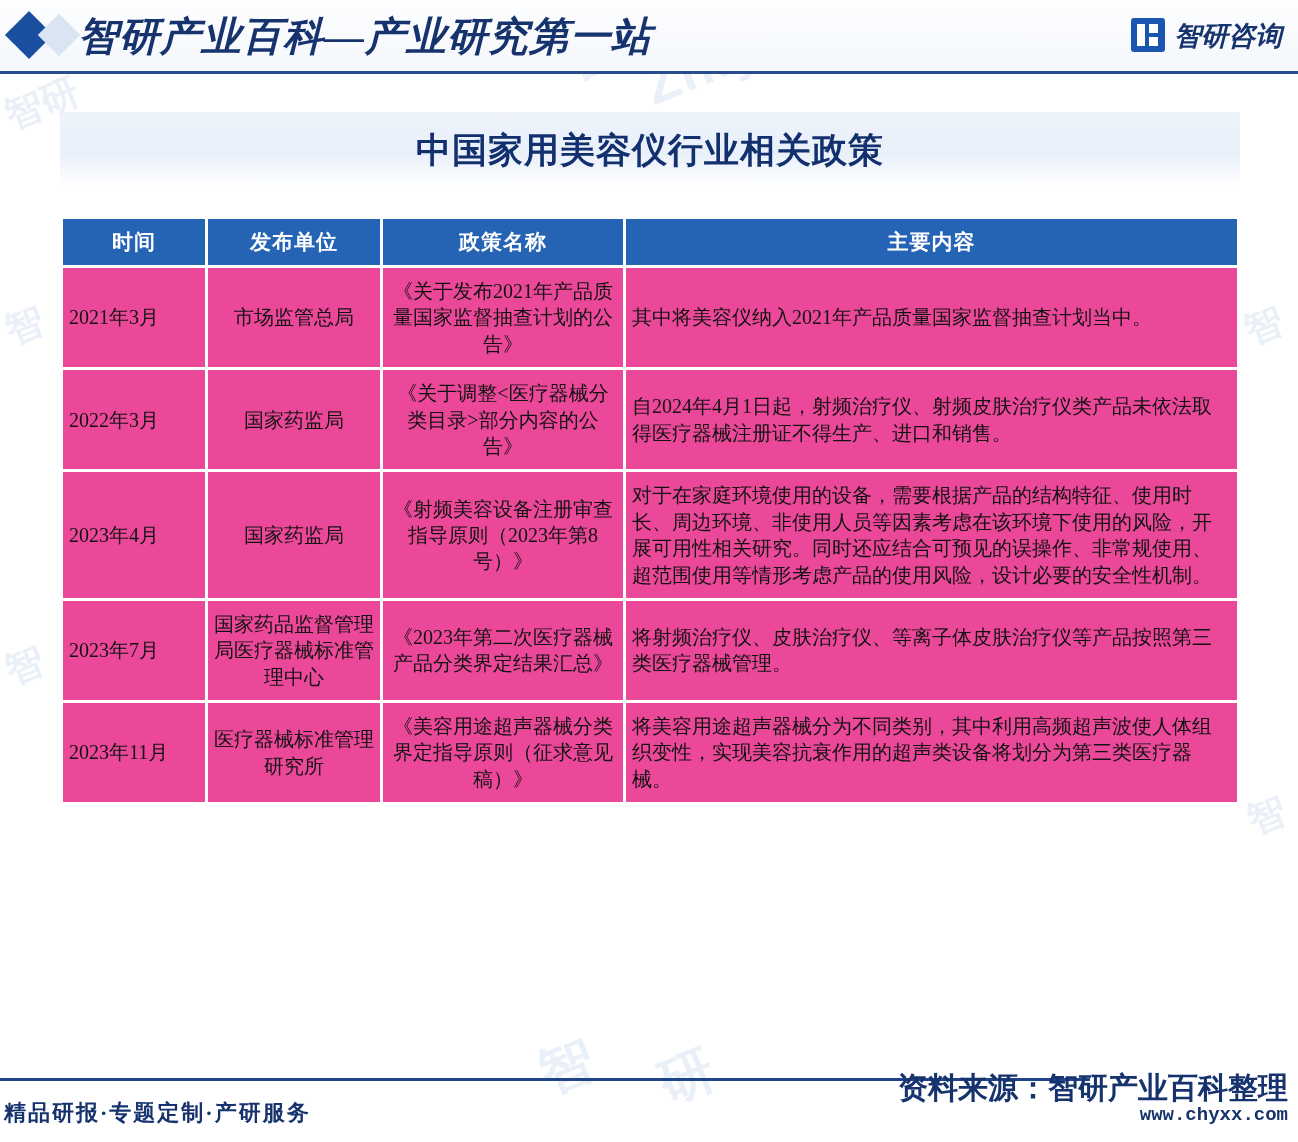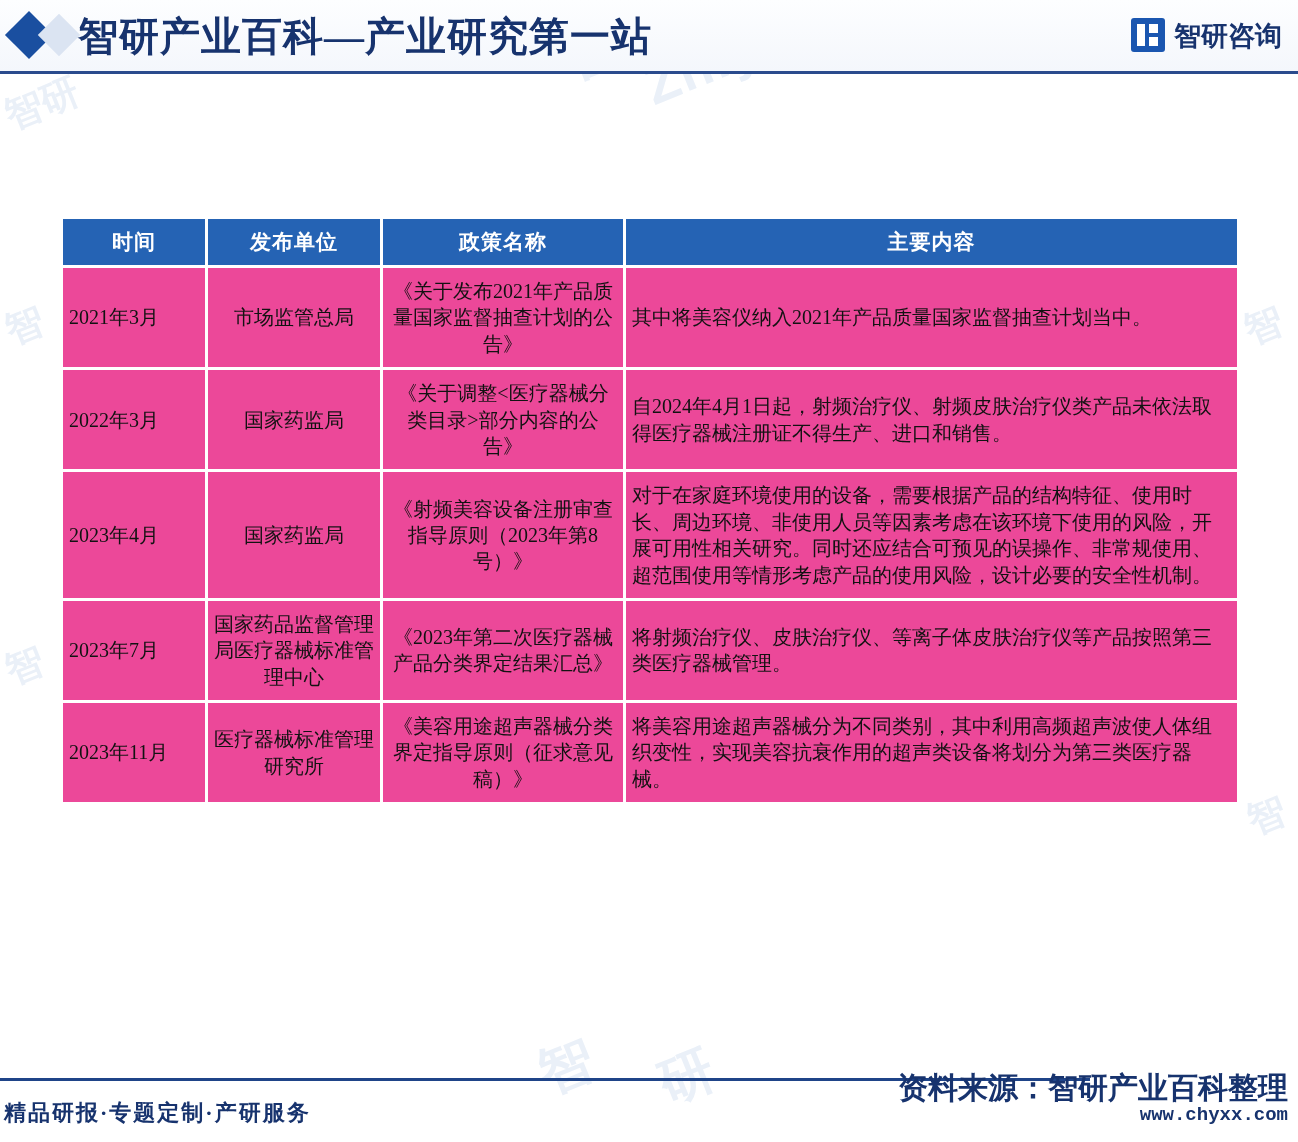--- a/index.html
+++ b/index.html
@@ -26,20 +26,21 @@
   }
   .wm-big { font-size: 54px; transform: rotate(-22deg); letter-spacing: 2px; }
   .wm-sm  { font-size: 38px; transform: rotate(-22deg); }
 
   
   #header {
     position: absolute; left: 0; top: 0;
     width: 1298px; height: 74px;
     border-bottom: 3px solid #2a4b8d;
     background: linear-gradient(180deg,#fdfeff 0%,#f4f7fc 100%);
+    font-style: italic;
   }
   #diamond-icon {
     position: absolute; left: 12px; top: 18px;
     width: 34px; height: 34px;
     background: #1a4fa0;
     transform: rotate(45deg);
   }
   #diamond-ghost {
     position: absolute; left: 44px; top: 20px;
     width: 30px; height: 30px;
@@ -172,20 +173,23 @@
     <div id="diamond-icon"></div>
     <div id="diamond-ghost"></div>
     <div id="header-title">智研产业百科—产业研究第一站</div>
 
     <div id="brand">
       <div id="brand-mark"></div>
       <div id="brand-name">智研咨询</div>
     </div>
   </div>
 
+  <div id="title-band">
+    <div id="chart-title">中国家用美容仪行业相关政策</div>
+  </div>
 
   <table id="policy-table">
     <colgroup>
       <col class="w-time">
         <col class="w-org">
         <col class="w-pol">
         <col>
     </colgroup>
     <thead>
       <tr>

